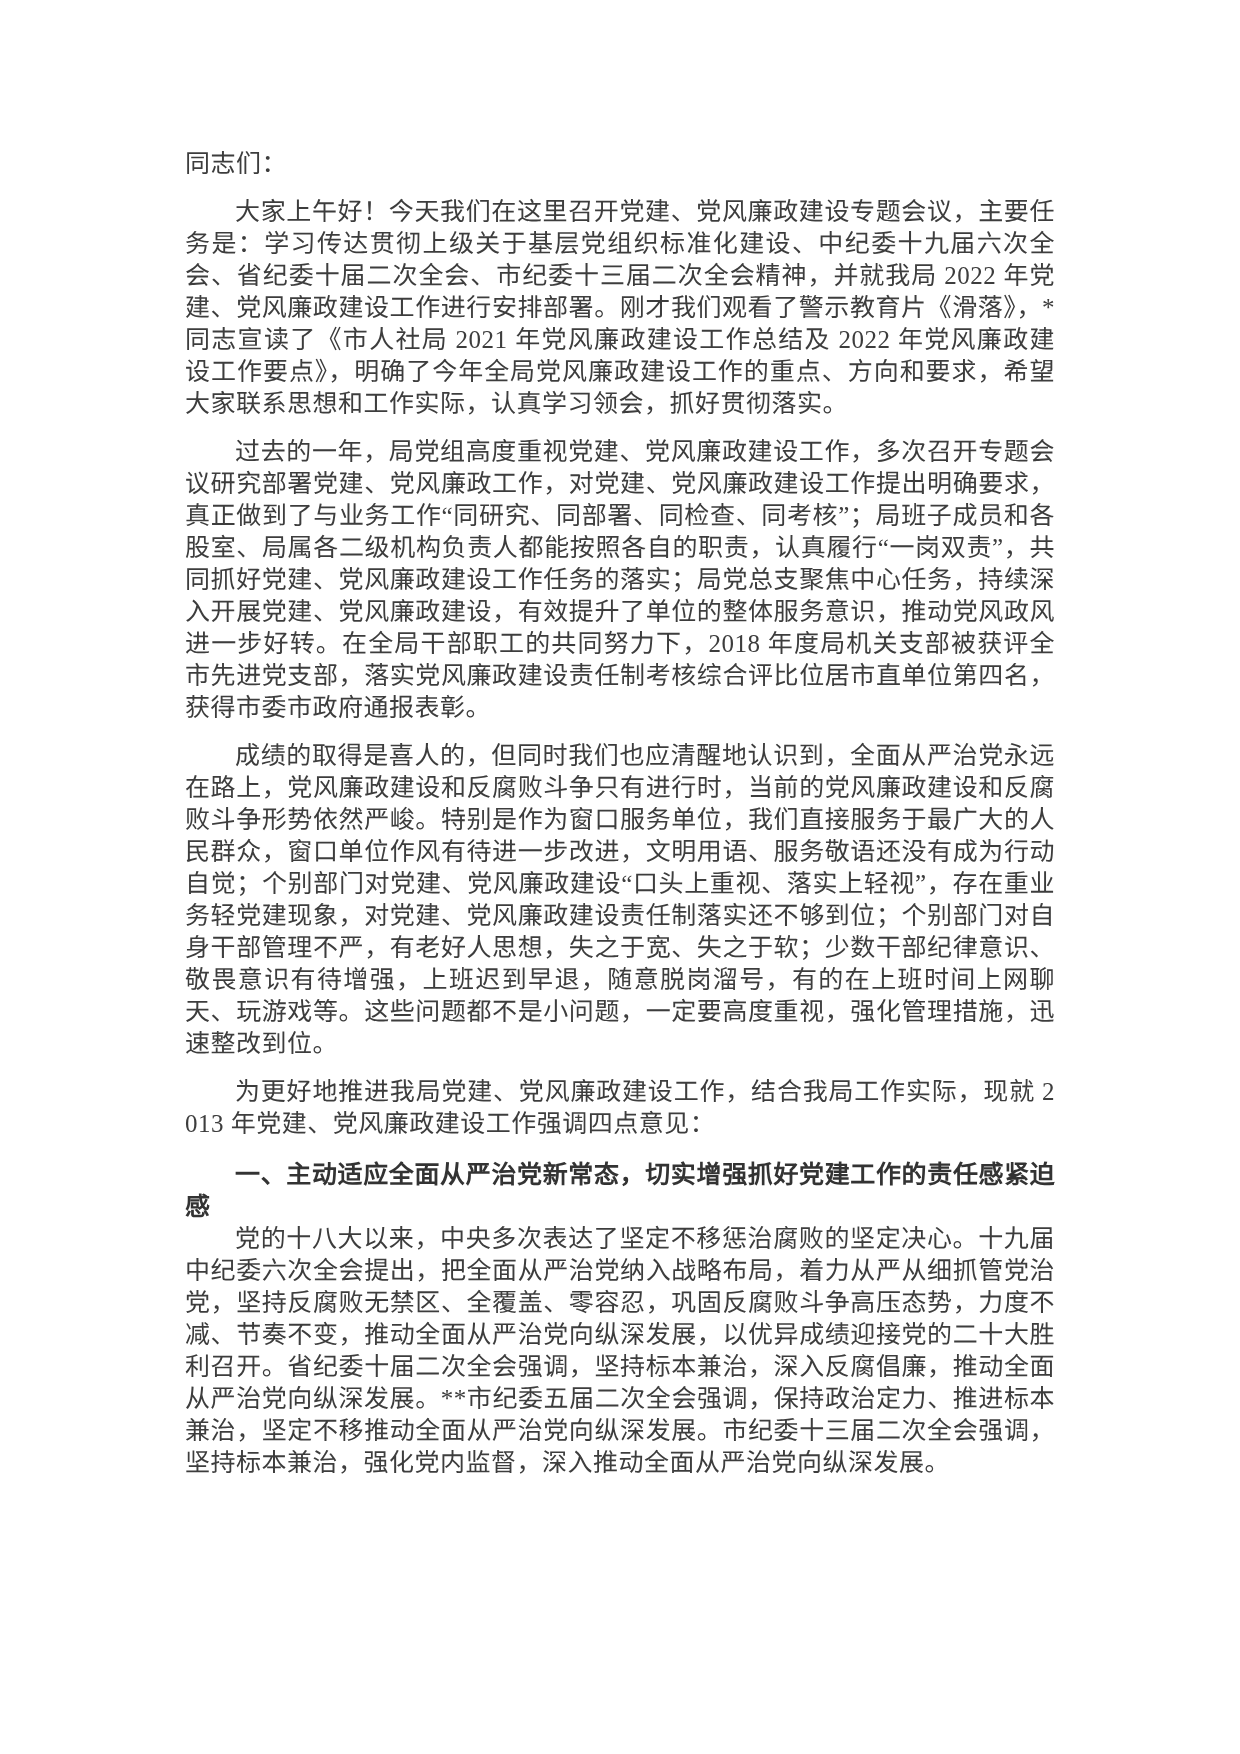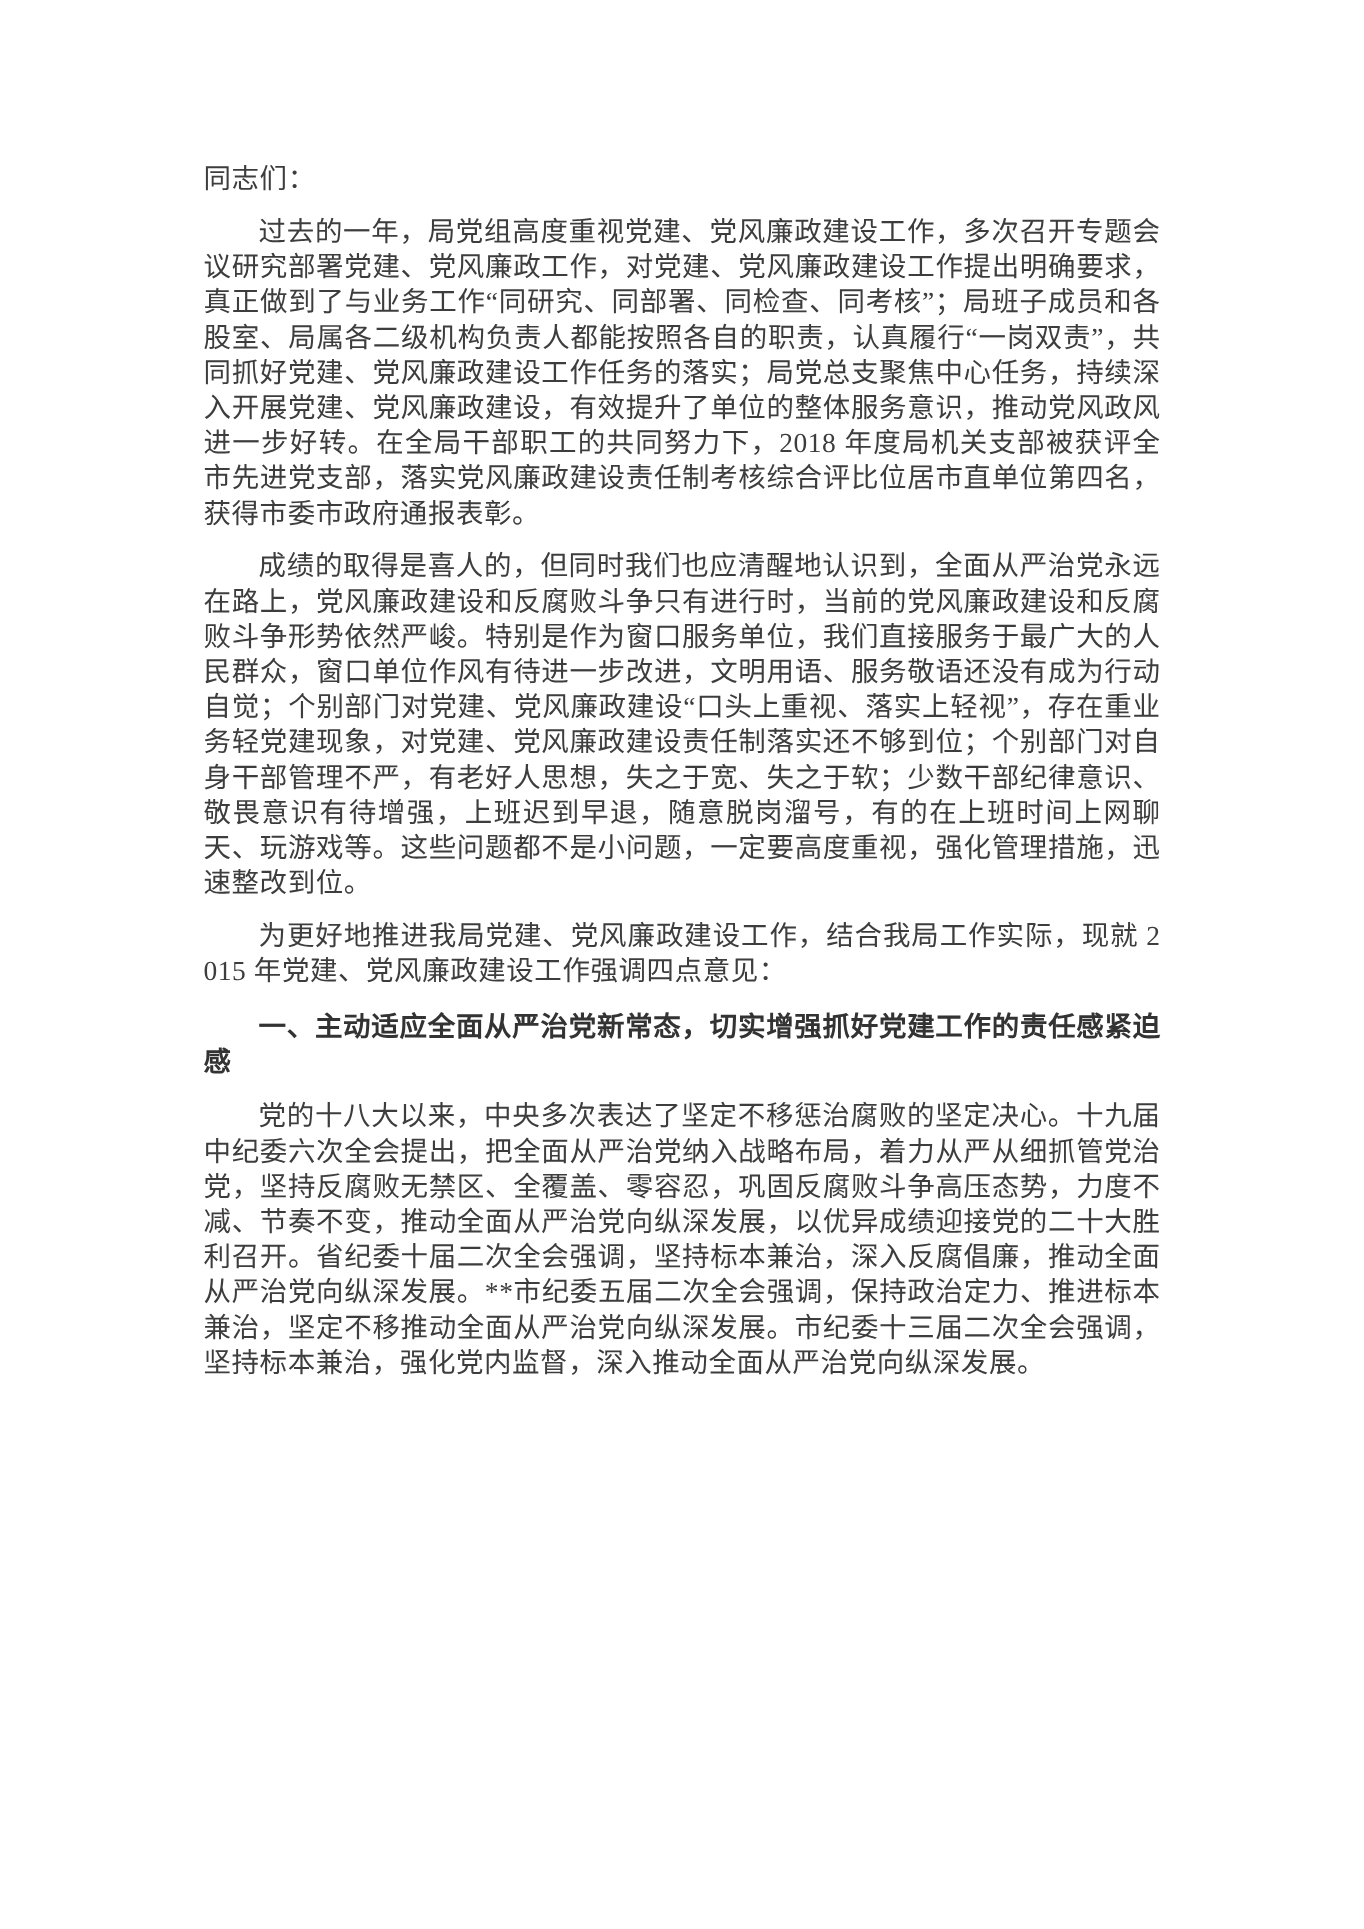--- a/index.html
+++ b/index.html
@@ -33,35 +33,36 @@
       letter-spacing: 0.5px;
     }
     .salutation {
       text-indent: 0;
     }
     .heading {
       font-weight: 700;
       color: #333333;
       font-family: "Liberation Sans", "DejaVu Sans", sans-serif;
       margin-top: 18px;
-      margin-bottom: 18px;
+      margin-bottom: 1px;
       letter-spacing: 0.2px;
     }
   </style>
 </head>
 <body>
 
 <div class="page">
   <div class="content">
     <p class="para salutation">同志们：</p>
 
+    <p class="para">大家上午好！今天我们在这里召开党建、党风廉政建设专题会议，主要任务是：学习传达贯彻上级关于基层党组织标准化建设、中纪委十九届六次全会、省纪委十届二次全会、市纪委十三届二次全会精神，并就我局 2022 年党建、党风廉政建设工作进行安排部署。刚才我们观看了警示教育片《滑落》，*同志宣读了《市人社局 2021 年党风廉政建设工作总结及 2022 年党风廉政建设工作要点》，明确了今年全局党风廉政建设工作的重点、方向和要求，希望大家联系思想和工作实际，认真学习领会，抓好贯彻落实。</p>
 
     <p class="para">过去的一年，局党组高度重视党建、党风廉政建设工作，多次召开专题会议研究部署党建、党风廉政工作，对党建、党风廉政建设工作提出明确要求，真正做到了与业务工作“同研究、同部署、同检查、同考核”；局班子成员和各股室、局属各二级机构负责人都能按照各自的职责，认真履行“一岗双责”，共同抓好党建、党风廉政建设工作任务的落实；局党总支聚焦中心任务，持续深入开展党建、党风廉政建设，有效提升了单位的整体服务意识，推动党风政风进一步好转。在全局干部职工的共同努力下，2018 年度局机关支部被获评全市先进党支部，落实党风廉政建设责任制考核综合评比位居市直单位第四名，获得市委市政府通报表彰。</p>
 
     <p class="para">成绩的取得是喜人的，但同时我们也应清醒地认识到，全面从严治党永远在路上，党风廉政建设和反腐败斗争只有进行时，当前的党风廉政建设和反腐败斗争形势依然严峻。特别是作为窗口服务单位，我们直接服务于最广大的人民群众，窗口单位作风有待进一步改进，文明用语、服务敬语还没有成为行动自觉；个别部门对党建、党风廉政建设“口头上重视、落实上轻视”，存在重业务轻党建现象，对党建、党风廉政建设责任制落实还不够到位；个别部门对自身干部管理不严，有老好人思想，失之于宽、失之于软；少数干部纪律意识、敬畏意识有待增强，上班迟到早退，随意脱岗溜号，有的在上班时间上网聊天、玩游戏等。这些问题都不是小问题，一定要高度重视，强化管理措施，迅速整改到位。</p>
 
-    <p class="para">为更好地推进我局党建、党风廉政建设工作，结合我局工作实际，现就 2015 年党建、党风廉政建设工作强调四点意见：</p>
+    <p class="para">为更好地推进我局党建、党风廉政建设工作，结合我局工作实际，现就 2013 年党建、党风廉政建设工作强调四点意见：</p>
 
     <p class="para heading">一、主动适应全面从严治党新常态，切实增强抓好党建工作的责任感紧迫感</p>
 
     <p class="para">党的十八大以来，中央多次表达了坚定不移惩治腐败的坚定决心。十九届中纪委六次全会提出，把全面从严治党纳入战略布局，着力从严从细抓管党治党，坚持反腐败无禁区、全覆盖、零容忍，巩固反腐败斗争高压态势，力度不减、节奏不变，推动全面从严治党向纵深发展，以优异成绩迎接党的二十大胜利召开。省纪委十届二次全会强调，坚持标本兼治，深入反腐倡廉，推动全面从严治党向纵深发展。**市纪委五届二次全会强调，保持政治定力、推进标本兼治，坚定不移推动全面从严治党向纵深发展。市纪委十三届二次全会强调，坚持标本兼治，强化党内监督，深入推动全面从严治党向纵深发展。</p>
   </div>
 </div>
 
 </body></html>

